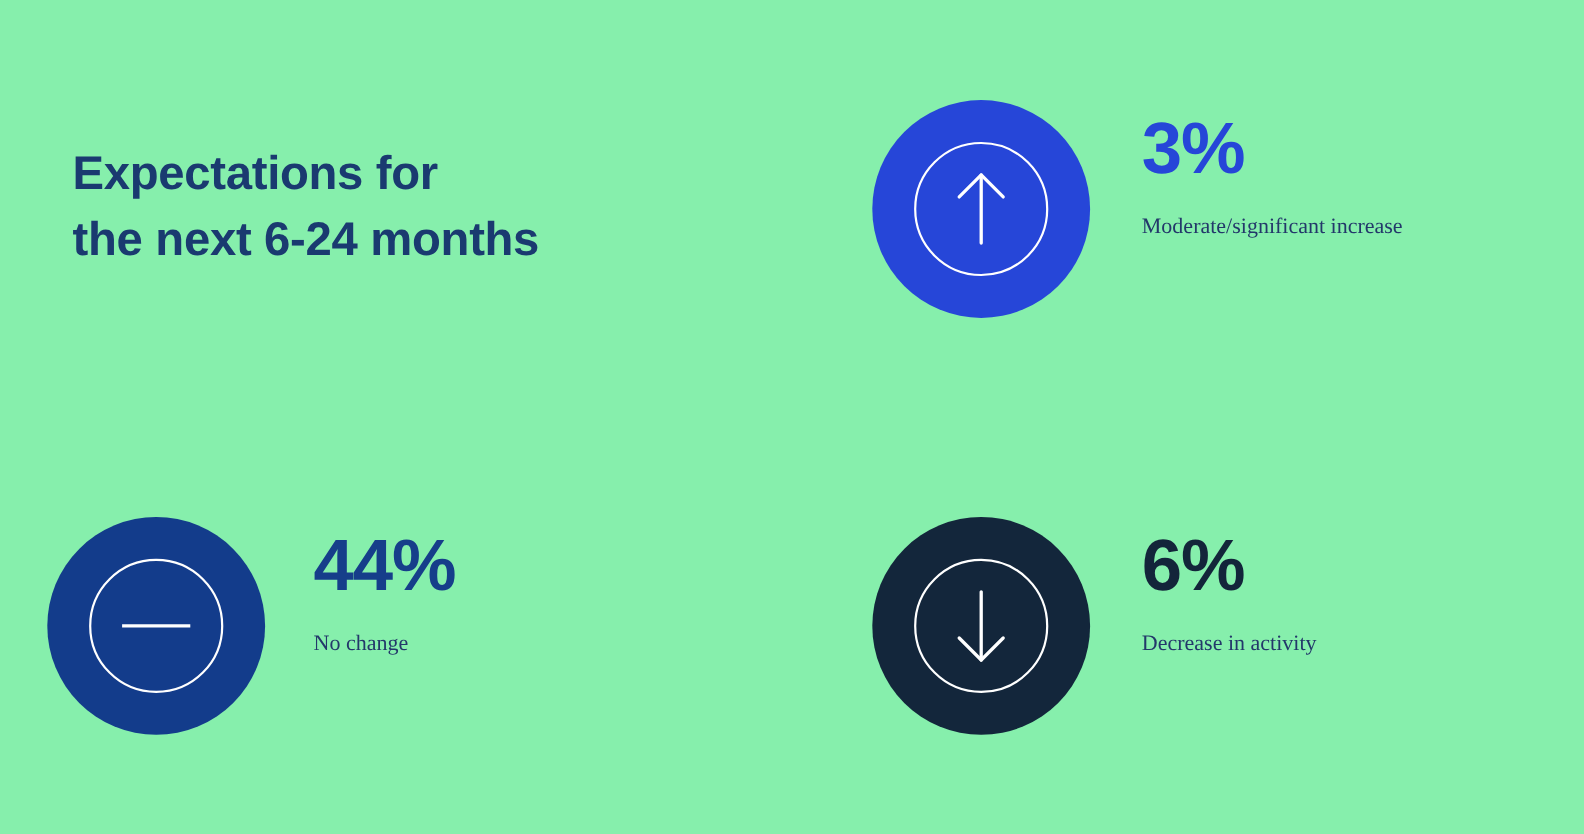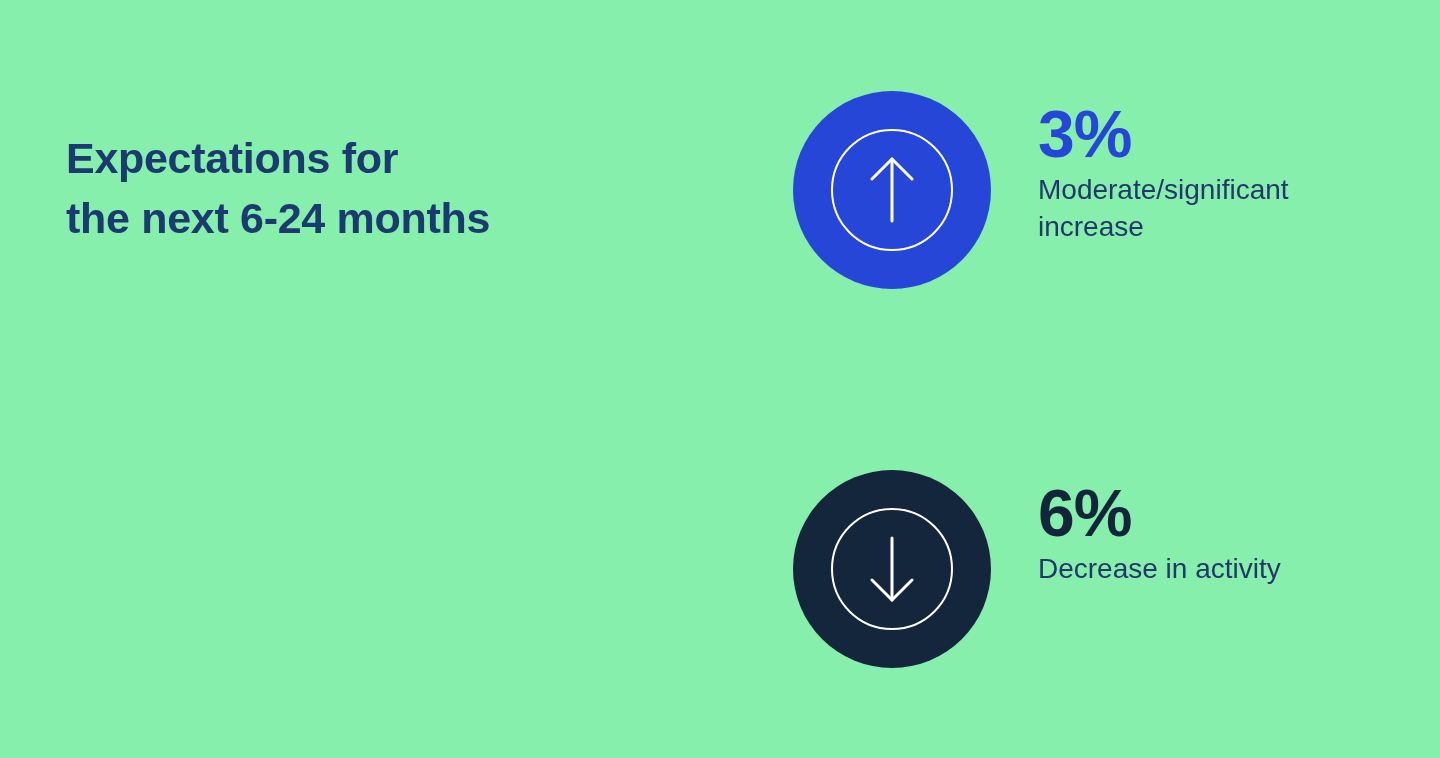--- a/index.html
+++ b/index.html
@@ -96,24 +96,25 @@
   .stat-bottom-right .stat-text { margin-left: 47px; width: 300px; }
 
   .stat-value {
     font-size: 66px;
     line-height: 70px;
     font-weight: bold;
     letter-spacing: -1px;
   }
 
   .stat-label {
-    font-size: 28px;
+    font-size: 20px;
     line-height: 37px;
     font-weight: normal;
-    margin-top: 2px;
+    margin-top: 19px;
+    font-family: Liberation Serif, serif;
   }
 
   .value-increase { color: #2646d8; }
   .value-nochange { color: #163e8a; }
   .value-decrease { color: #13253a; }
 
   .label-increase { color: #23386a; }
   .label-nochange { color: #23386a; }
   .label-decrease { color: #23386a; }
 </style>
@@ -136,20 +137,34 @@
           <polyline points="41,50 61,30 81,50" fill="none" stroke="#ffffff" stroke-width="3" stroke-linecap="round" stroke-linejoin="round"></polyline>
         </svg>
       </div>
     </div>
     <div class="stat-text">
       <div class="stat-value value-increase">3%</div>
       <div class="stat-label label-increase">Moderate/significant increase</div>
     </div>
   </div>
 
+  <div class="stat stat-bottom-left">
+    <div class="circle circle-nochange">
+      <div class="ring"></div>
+      <div class="glyph">
+        <svg viewBox="0 0 122 122" xmlns="http://www.w3.org/2000/svg">
+          <line x1="30" y1="61" x2="92" y2="61" stroke="#ffffff" stroke-width="3" stroke-linecap="butt"></line>
+        </svg>
+      </div>
+    </div>
+    <div class="stat-text">
+      <div class="stat-value value-nochange">44%</div>
+      <div class="stat-label label-nochange">No change</div>
+    </div>
+  </div>
 
   <div class="stat stat-bottom-right">
     <div class="circle circle-decrease">
       <div class="ring"></div>
       <div class="glyph">
         <svg viewBox="0 0 122 122" xmlns="http://www.w3.org/2000/svg">
           <line x1="61" y1="30" x2="61" y2="92" stroke="#ffffff" stroke-width="3" stroke-linecap="round"></line>
           <polyline points="41,72 61,92 81,72" fill="none" stroke="#ffffff" stroke-width="3" stroke-linecap="round" stroke-linejoin="round"></polyline>
         </svg>
       </div>

